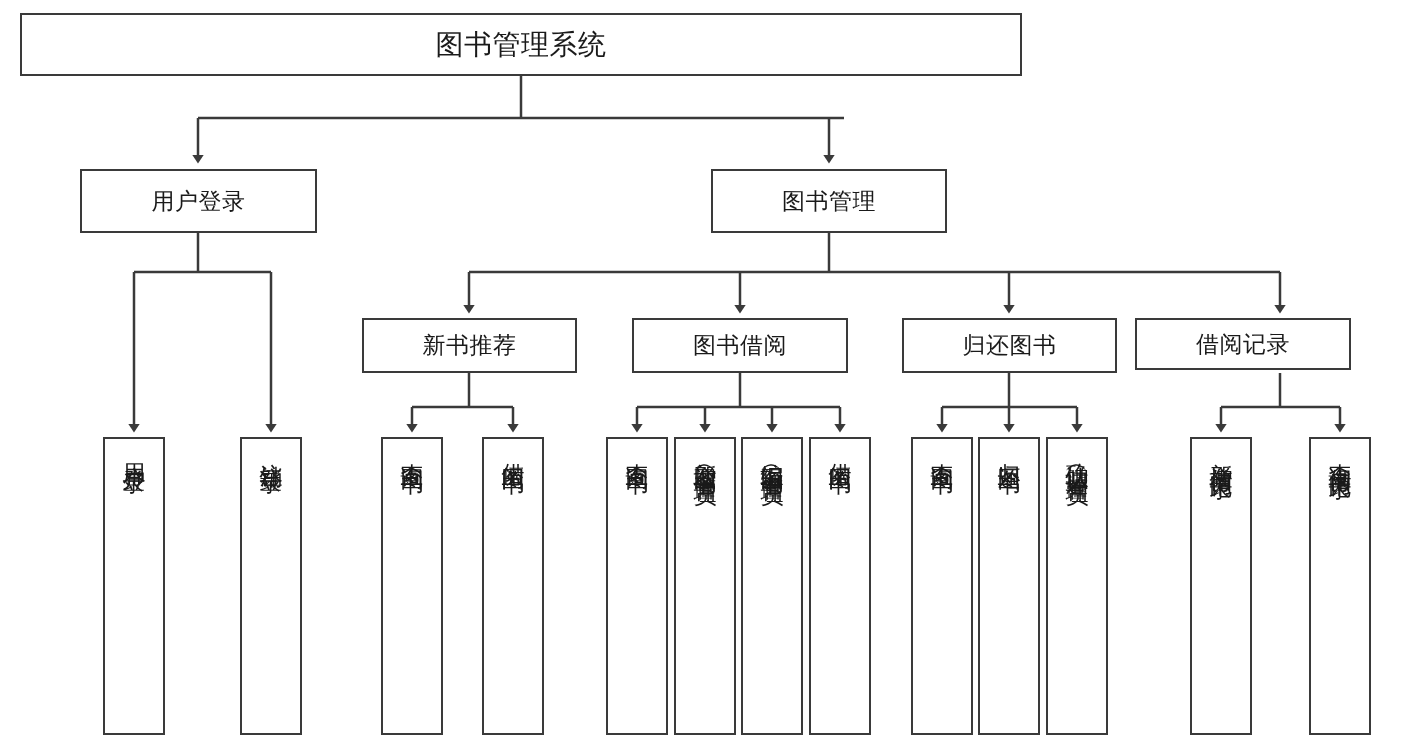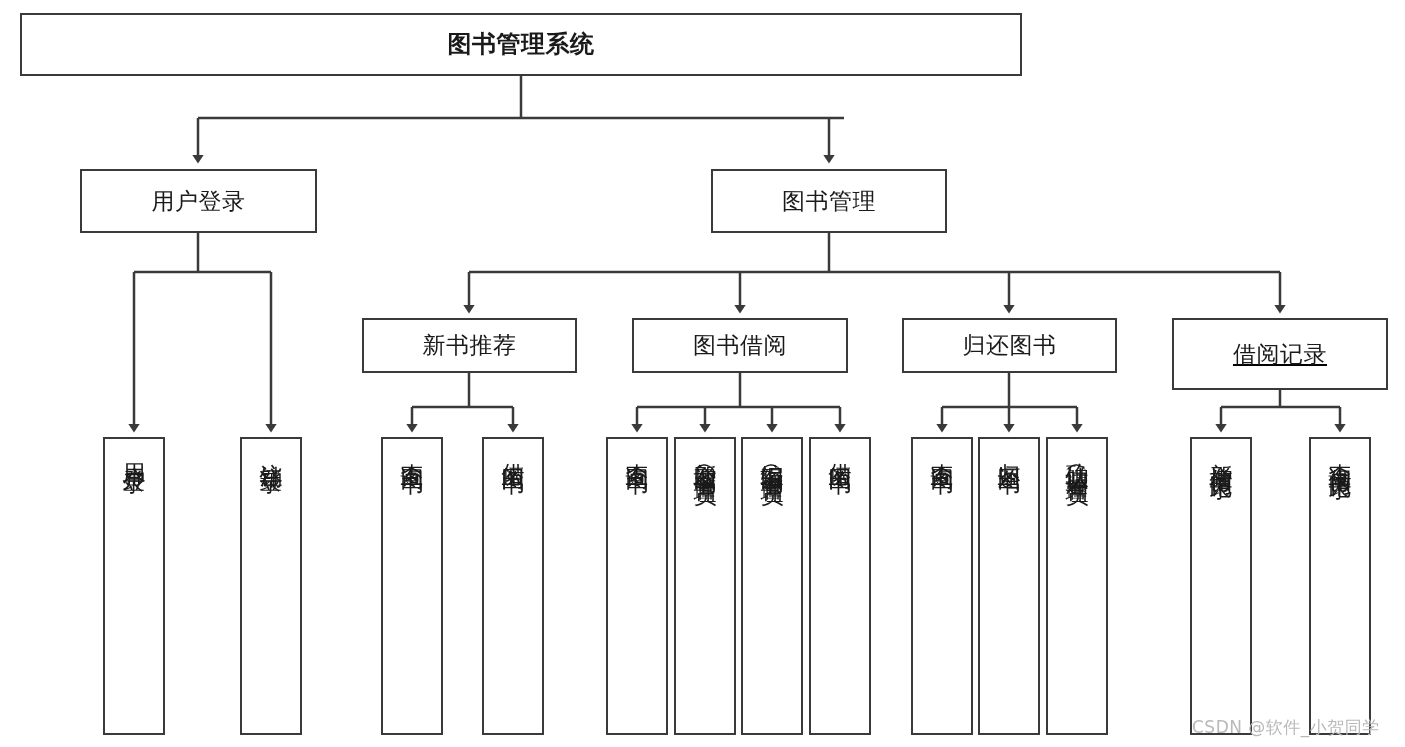--- a/index.html
+++ b/index.html
@@ -37,21 +37,21 @@
     z-index: 3;
   }
   .node-label {
     color: #1a1a1a;
     line-height: 1.05;
     letter-spacing: 0.5px;
     white-space: nowrap;
   }
   
   .h-label { font-size: 23px; }
-  .root .h-label { font-size: 24px; font-weight: bold; }
+  .root .h-label { font-size: 28px; }
   
   .leaf {
     align-items: flex-start;
     justify-content: center;
     padding-top: 6px;
   }
   .v-label {
     writing-mode: vertical-rl;
     text-orientation: upright;
     font-size: 23px;
@@ -137,21 +137,21 @@
 
   <div class="node" style="left:362px; top:318px; width:215px; height:55px;">
     <span class="node-label h-label">新书推荐</span>
   </div>
   <div class="node" style="left:632px; top:318px; width:216px; height:55px;justify-content:center;">
     <span class="node-label h-label">图书借阅</span>
   </div>
   <div class="node" style="left:902px; top:318px; width:215px; height:55px;">
     <span class="node-label h-label">归还图书</span>
   </div>
-  <div class="node" style="left:1172px; top:318px; width:216px; height:72px;text-decoration:underline;">
+  <div class="node" style="left:1135px; top:318px; width:216px; height:52px;">
     <span class="node-label h-label">借阅记录</span>
   </div>
 
   <div class="node leaf" style="left:103px; top:437px; width:62px; height:298px;">
     <span class="v-label">用户登录</span>
   </div>
   <div class="node leaf" style="left:240px; top:437px; width:62px; height:298px;">
     <span class="v-label">注销登录</span>
   </div>
 
@@ -185,15 +185,14 @@
     <span class="v-label">确认归还（管理员）</span>
   </div>
 
   <div class="node leaf" style="left:1190px; top:437px; width:62px; height:298px;">
     <span class="v-label">新增借阅记录</span>
   </div>
   <div class="node leaf" style="left:1309px; top:437px; width:62px; height:298px;">
     <span class="v-label">查询借阅记录</span>
   </div>
 
-  <div class="watermark" style="left:1192px; top:716px;">CSDN @软件_小贺同学</div>
 
 </div>
 
 </body></html>

